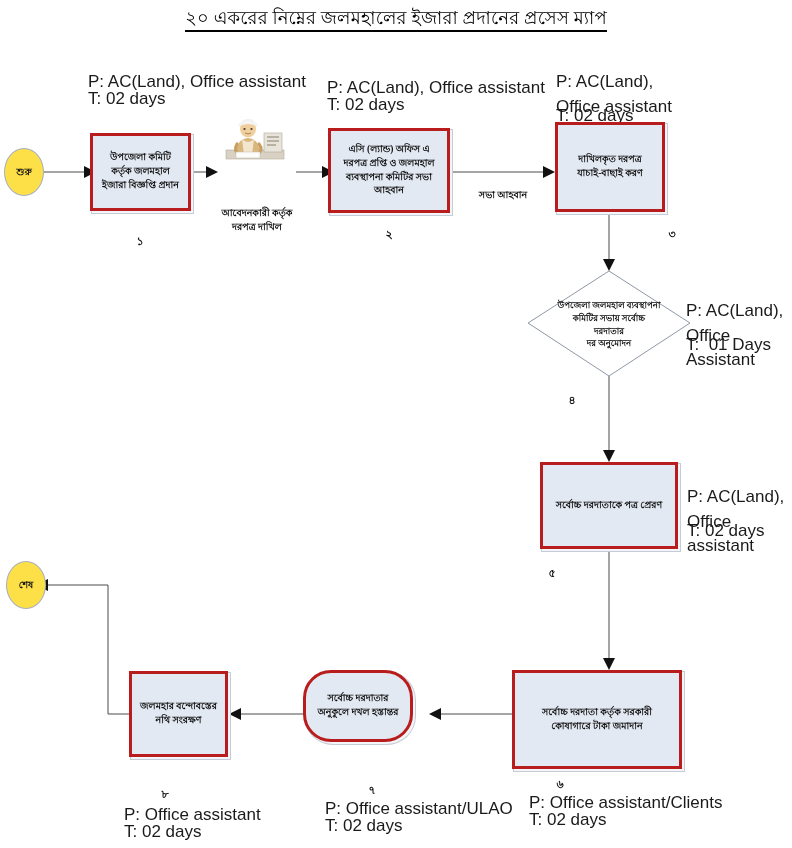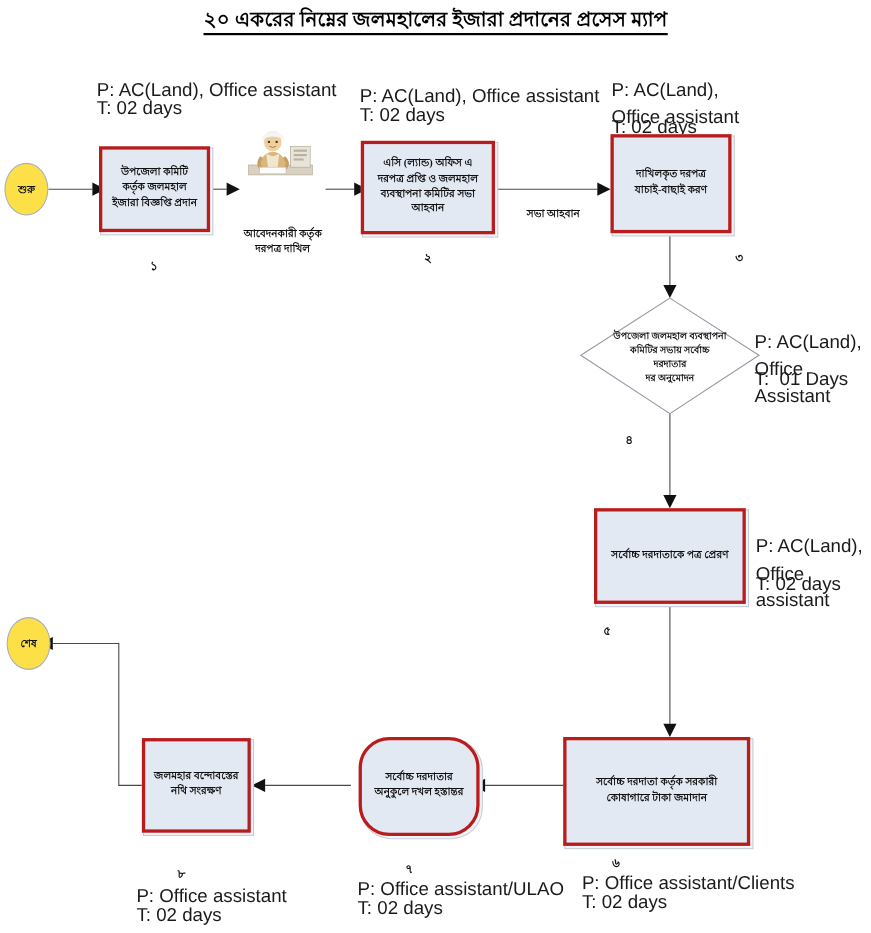--- a/index.html
+++ b/index.html
@@ -20,21 +20,21 @@
   }
   
   .title {
     position: absolute;
     left: 0;
     top: 4px;
     width: 792px;
     text-align: center;
     font-family: "Liberation Serif", serif;
     font-size: 18px;
-    font-weight: bold;
+    font-weight: normal;
     letter-spacing: 0.2px;
     color: #000;
   }
   .title span {
     border-bottom: 2px solid #000;
     padding-bottom: 2px;
   }
   
   .box {
     position: absolute;
@@ -269,21 +269,21 @@
   <div class="step-num" style="left:532px; top:565px; width:40px;">৫</div>
 
   <div class="box" style="left:512px; top:670px; width:170px; height:99px;">
     <div class="box-inner" style="white-space:pre-line;">সর্বোচ্চ দরদাতা কর্তৃক সরকারী
 কোষাগারে টাকা জমাদান</div>
   </div>
   <div class="step-num" style="left:540px; top:776px; width:40px;">৬</div>
   <div class="note" style="left:529px; top:791px;">P: Office assistant/Clients</div>
   <div class="note" style="left:529px; top:808px;">T: 02 days</div>
 
-  <div class="box" style="left:326px; top:670px; width:110px; height:90px;border-radius:28px;">
+  <div class="box" style="left:303px; top:670px; width:110px; height:72px;border-radius:28px;">
     <div class="box-inner" style="white-space:pre-line;">সর্বোচ্চ দরদাতার
 অনুকুলে দখল হস্তান্তর</div>
   </div>
   <div class="step-num" style="left:352px; top:782px; width:40px;">৭</div>
   <div class="note" style="left:325px; top:797px;">P: Office assistant/ULAO</div>
   <div class="note" style="left:325px; top:814px;">T: 02 days</div>
 
   <div class="box" style="left:129px; top:671px; width:99px; height:86px;">
     <div class="box-inner" style="white-space:pre-line;">জলমহার বন্দোবস্তের
 নথি সংরক্ষণ</div>

